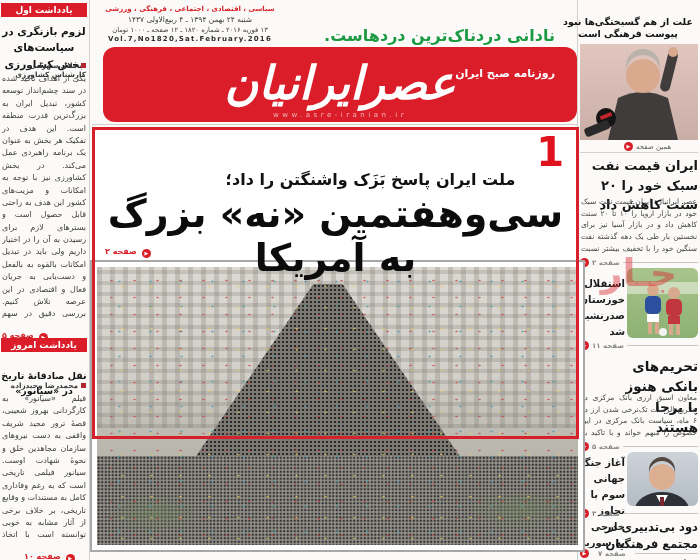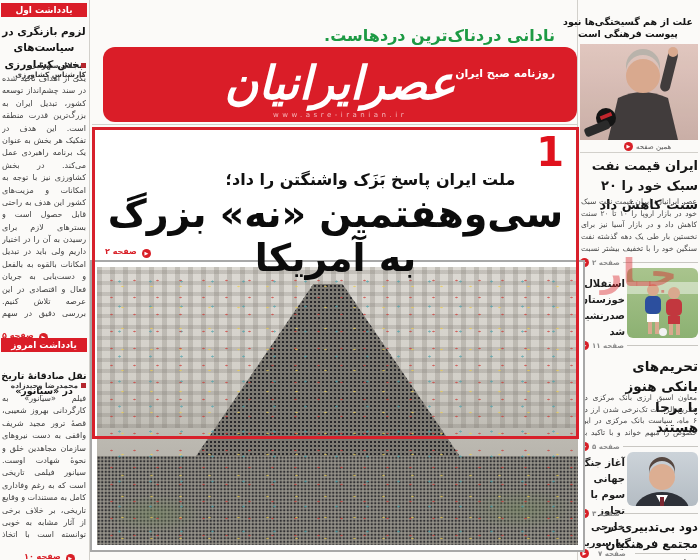--- a/index.html
+++ b/index.html
@@ -87,20 +87,26 @@
 <body>
 
 <div class="page">
 
   <div class="abs vrule" style="left:89px;top:0;height:560px;"></div>
   <div class="abs vrule" style="left:577px;top:0;height:560px;"></div>
   <div class="abs hrule" style="left:92px;top:124px;width:485px;"></div>
 
   <div class="abs culture-headline" style="left:558px;top:16px;width:140px;">علت از هم گسیختگی‌ها نبود پیوست فرهنگی است</div>
   <div class="abs quote" style="left:295px;top:26px;width:260px;">نادانی دردناک‌ترین دردهاست. امام علی (ع)</div>
+  <div class="abs info-block" style="left:100px;top:5px;width:180px;">
+    <div class="info-sections">سیاسی ، اقتصادی ، اجتماعی ، فرهنگی ، ورزشی</div>
+    <div class="info-date">شنبه ۲۴ بهمن ۱۳۹۴ ـ ۴ ربیع‌الاولی ۱۴۳۷</div>
+    <div class="info-issue">۱۳ فوریه ۲۰۱۶ ـ شماره ۱۸۲۰ ـ ۱۲ صفحه ـ ۱۰۰۰ تومان</div>
+    <div class="info-en">Vol.7,No1820,Sat.February.2016</div>
+  </div>
 
   <div class="abs masthead" style="left:103px;top:47px;width:474px;height:75px;">
     <div class="mast-tagline">روزنامه صبح ایران</div>
     <div class="mast-title">عصرایرانیان</div>
     <div class="mast-site">www.asre-iranian.ir</div>
   </div>
 
   <div class="abs photo-frame" style="left:90px;top:260px;width:495px;height:292px;">
     <div class="photo-inner">
       <div class="city"></div>

